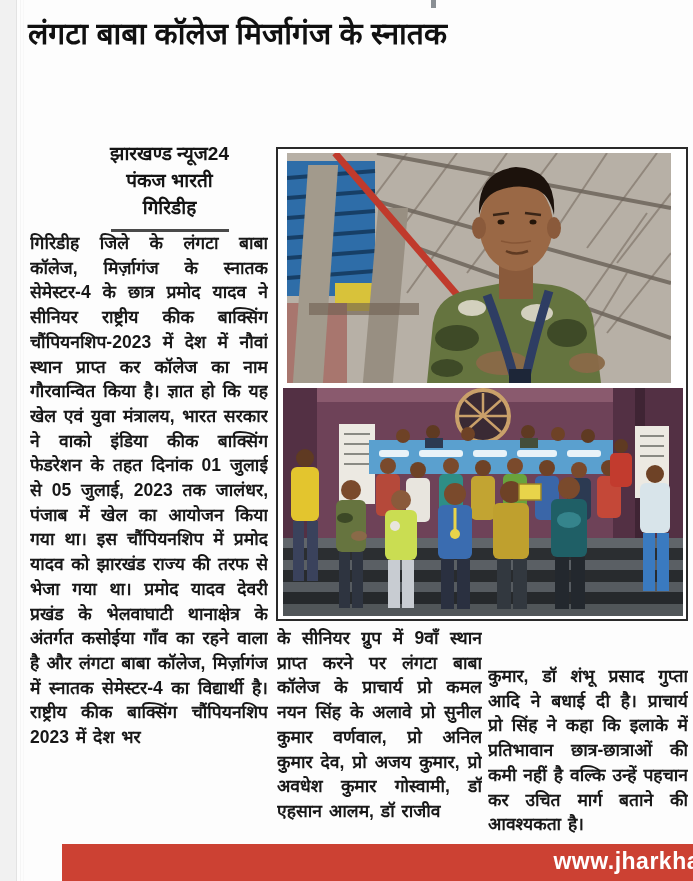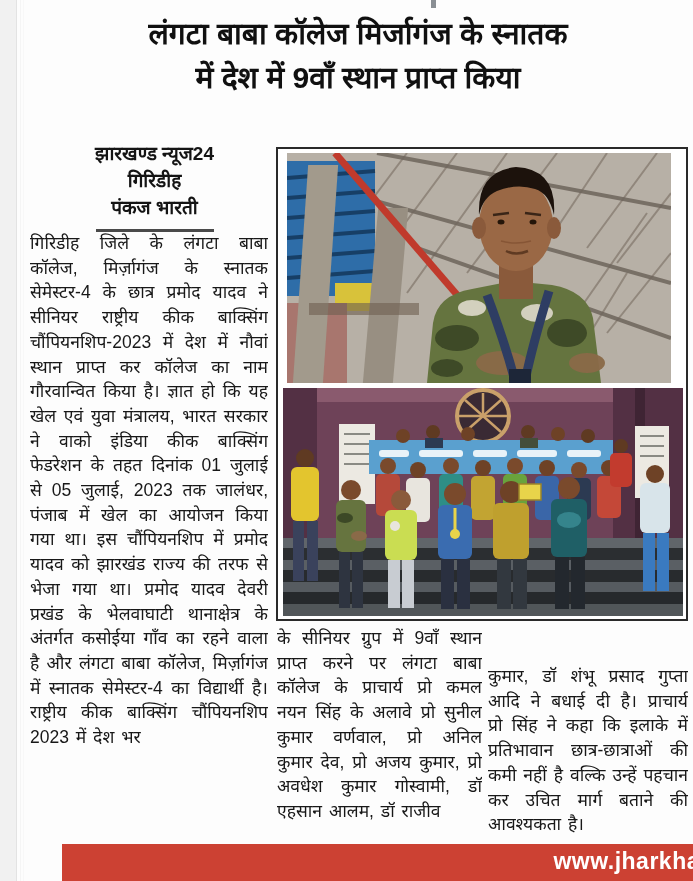--- a/index.html
+++ b/index.html
@@ -19,41 +19,40 @@
     border-right: 1px solid #e3e3e3;
   }
   .scan-line-1 { position: absolute; left: 20px; top: 0; width: 1px; height: 881px; background: #f5f5f5; }
   .scan-line-2 { position: absolute; left: 23px; top: 0; width: 1px; height: 881px; background: #f8f8f8; }
   .top-mark {
     position: absolute; left: 431px; top: 0;
     width: 5px; height: 8px; background: #8a8f94;
   }
   .headline {
     position: absolute; left: 28px; top: 12px; width: 660px;
-    text-align: center;
     font-size: 30px; font-weight: bold; line-height: 44px;
     color: #101010;
     letter-spacing: 0px;
   }
   .byline {
-    position: absolute; left: 52px; top: 140px; width: 205px;
+    position: absolute; left: 67px; top: 140px; width: 205px;
     text-align: center;
     font-size: 19px; font-weight: bold; line-height: 27px;
     color: #141414;
   }
   .byline-rule {
     margin: 8px auto 0 auto;
     width: 118px; height: 3px; background: #4a4a4a;
   }
   .col {
     position: absolute;
     font-size: 17.5px; line-height: 24.7px;
     text-align: justify;
     color: #181818;
-    font-weight: 400;
+    font-weight: 700;
     word-spacing: 2px;
   }
   .col-left  { left: 30px;  top: 231px; width: 238px; height: 596px; overflow: hidden; }
   .col-mid   { left: 277px; top: 626px; width: 205px; height: 200px; overflow: hidden; }
   .col-right { left: 488px; top: 664px; width: 200px; height: 200px; overflow: hidden; }
   .photo-frame {
     position: absolute; left: 276px; top: 147px;
     width: 412px; height: 474px;
     border: 2px solid #2a2a2a;
     background: #ffffff;
@@ -85,27 +84,26 @@
 </head>
 <body>
 
 <div class="edge-strip"></div>
 <div class="scan-line-1"></div>
 <div class="scan-line-2"></div>
 <div class="top-mark"></div>
 
 <div class="headline">
   <div>लंगटा बाबा कॉलेज मिर्जागंज के स्नातक</div>
-  <div>में देश में 9वाँ स्थान प्राप्त किया</div>
 </div>
 
 <div class="byline">
   <div>झारखण्ड न्यूज24</div>
+  <div>पंकज भारती</div>
   <div>गिरिडीह</div>
-  <div>पंकज भारती</div>
   <div class="byline-rule"></div>
 </div>
 
 <div class="col col-left">गिरिडीह जिले के लंगटा बाबा कॉलेज, मिर्ज़ागंज के स्नातक सेमेस्टर-4 के छात्र प्रमोद यादव ने सीनियर राष्ट्रीय कीक बाक्सिंग चौंपियनशिप-2023 में देश में नौवां स्थान प्राप्त कर कॉलेज का नाम गौरवान्वित किया है। ज्ञात हो कि यह खेल एवं युवा मंत्रालय, भारत सरकार ने वाको इंडिया कीक बाक्सिंग फेडरेशन के तहत दिनांक 01 जुलाई से 05 जुलाई, 2023 तक जालंधर, पंजाब में खेल का आयोजन किया गया था। इस चौंपियनशिप में प्रमोद यादव को झारखंड राज्य की तरफ से भेजा गया था। प्रमोद यादव देवरी प्रखंड के भेलवाघाटी थानाक्षेत्र के अंतर्गत कसोईया गाँव का रहने वाला है और लंगटा बाबा कॉलेज, मिर्ज़ागंज में स्नातक सेमेस्टर-4 का विद्यार्थी है। राष्ट्रीय कीक बाक्सिंग चौंपियनशिप 2023 में देश भर</div>
 
 <div class="photo-frame">
 
   <div class="photo-portrait">
     <svg viewBox="0 0 384 230" preserveAspectRatio="none">
 

